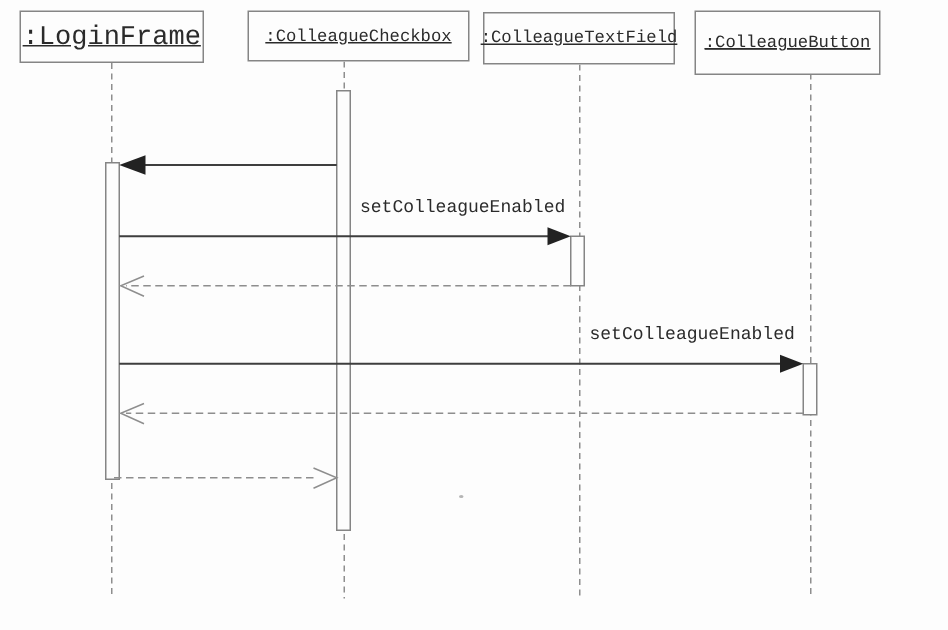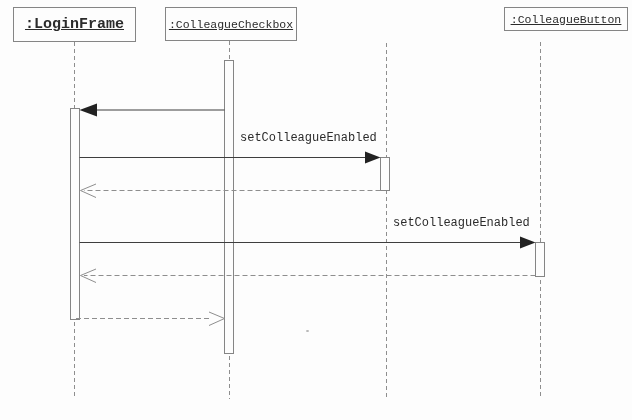--- a/index.html
+++ b/index.html
@@ -24,21 +24,21 @@
     justify-content: center;
     box-sizing: border-box;
   }
   .actor-label {
     font-size: 11.5px;
     letter-spacing: 0px;
     color: #2b2b2b;
     text-decoration: underline;
     white-space: nowrap;
   }
-  .actor-box.first .actor-label { font-size: 15px; font-weight: bold; }
+  .actor-box.first .actor-label { font-size: 18px; }
   .msg-label {
     position: absolute;
     font-size: 12px;
     line-height: 14px;
     color: #2b2b2b;
     white-space: nowrap;
   }
   .artifact-dot {
     position: absolute;
     width: 3px; height: 2px;
@@ -78,24 +78,27 @@
     <line x1="535.5" y1="275.5" x2="84" y2="275.5" stroke="#8e8e8e" stroke-width="1" stroke-dasharray="5,3"></line>
     <polyline points="96,269 80.5,275.5 96,282.5" fill="none" stroke="#8e8e8e" stroke-width="1"></polyline>
 
     <line x1="76" y1="318.5" x2="212" y2="318.5" stroke="#8e8e8e" stroke-width="1" stroke-dasharray="5,3"></line>
     <polyline points="209,312 224.5,318.5 209,325.5" fill="none" stroke="#8e8e8e" stroke-width="1"></polyline>
   </svg>
 
   <div class="actor-box first" style="left:13px; top:7px; width:123px; height:35px;">
     <span class="actor-label">:LoginFrame</span>
   </div>
-  <div class="actor-box" style="left:165px; top:7px; width:132px; height:34px;">
+  <div class="actor-box" style="left:165px; top:7px; width:148px; height:34px;">
     <span class="actor-label">:ColleagueCheckbox</span>
   </div>
-  <div class="actor-box" style="left:504px; top:7px; width:124px; height:24px;text-decoration:underline;">
+  <div class="actor-box" style="left:322px; top:8px; width:128px; height:35px;">
+    <span class="actor-label">:ColleagueTextField</span>
+  </div>
+  <div class="actor-box" style="left:463px; top:7px; width:124px; height:43px;text-decoration:underline;">
     <span class="actor-label">:ColleagueButton</span>
   </div>
 
   <div class="msg-label" style="left:240px; top:131px;">setColleagueEnabled</div>
   <div class="msg-label" style="left:393px; top:216px;">setColleagueEnabled</div>
 
   <div class="artifact-dot" style="left:306px; top:330px;"></div>
 </div>
 
 </body></html>

